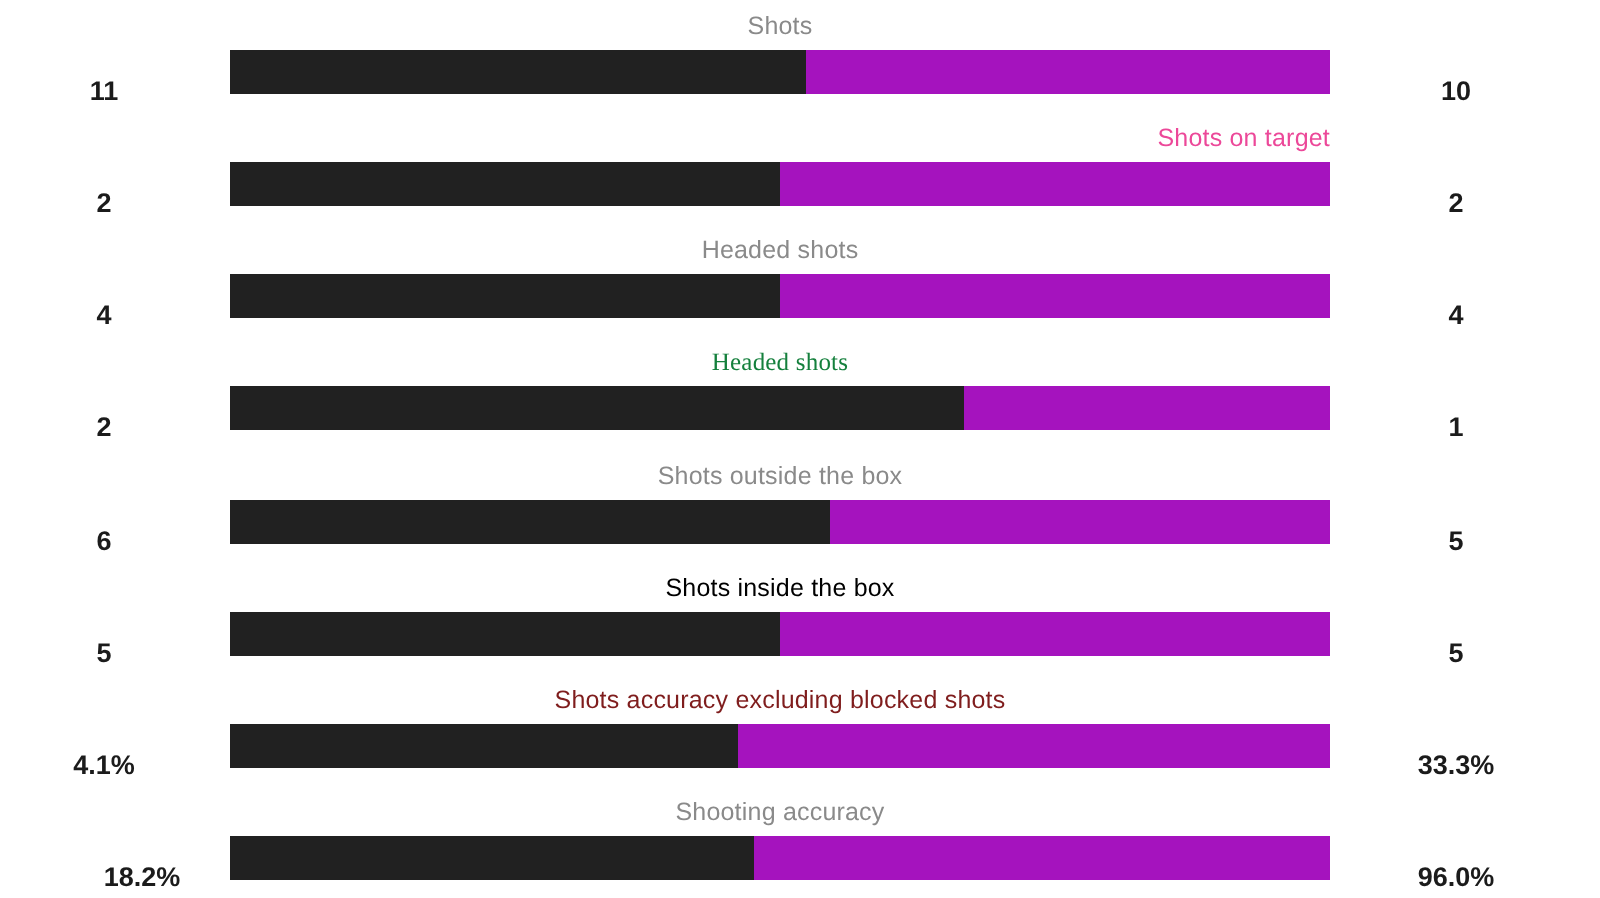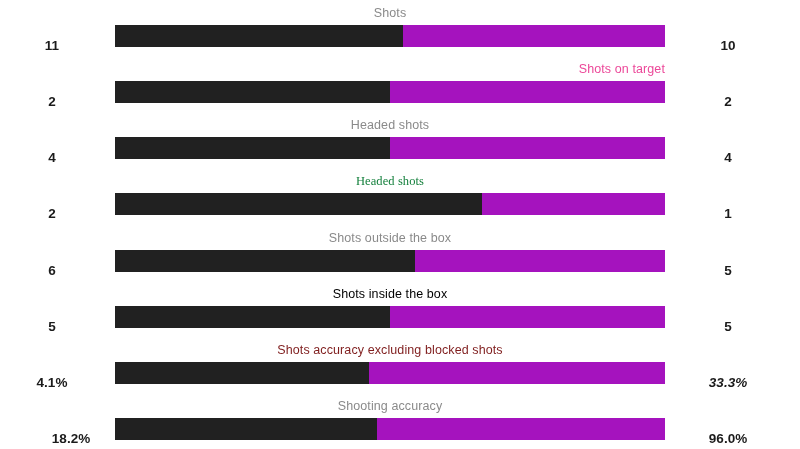--- a/index.html
+++ b/index.html
@@ -153,21 +153,21 @@
     <div class="stat-value away" style="color: rgb(27, 27, 27);">5</div>
   </div>
 
   <div class="stat-row">
     <div class="stat-label" style="color: #7f1d1d;">Shots accuracy excluding blocked shots</div>
     <div class="stat-value home" style="color: rgb(27, 27, 27);">4.1%</div>
     <div class="bar-track" style="background: rgb(165, 19, 190);">
       <div class="bar-home" style="width: 46.2%; background: rgb(33, 33, 33);"></div>
       <div class="bar-away" style="background: rgb(165, 19, 190);"></div>
     </div>
-    <div class="stat-value away" style="color: rgb(27, 27, 27); font-style: italic;">33.3%</div>
+    <div class="stat-value away" style="color: rgb(27, 27, 27);">33.3%</div>
   </div>
 
   <div class="stat-row">
     <div class="stat-label" style="color: rgb(138, 138, 138);">Shooting accuracy</div>
     <div class="stat-value home" style="color: rgb(27, 27, 27); margin-left: 19px;">18.2%</div>
     <div class="bar-track" style="background: rgb(165, 19, 190);">
       <div class="bar-home" style="width: 47.6%; background: rgb(33, 33, 33);"></div>
       <div class="bar-away" style="background: rgb(165, 19, 190);"></div>
     </div>
     <div class="stat-value away" style="color: rgb(27, 27, 27);">96.0%</div>

